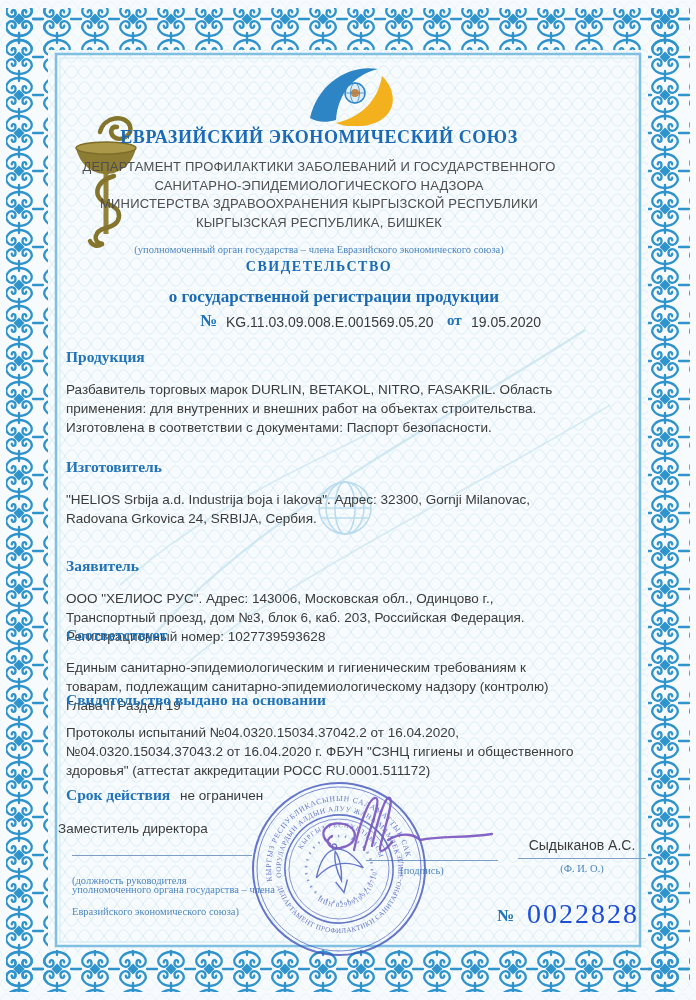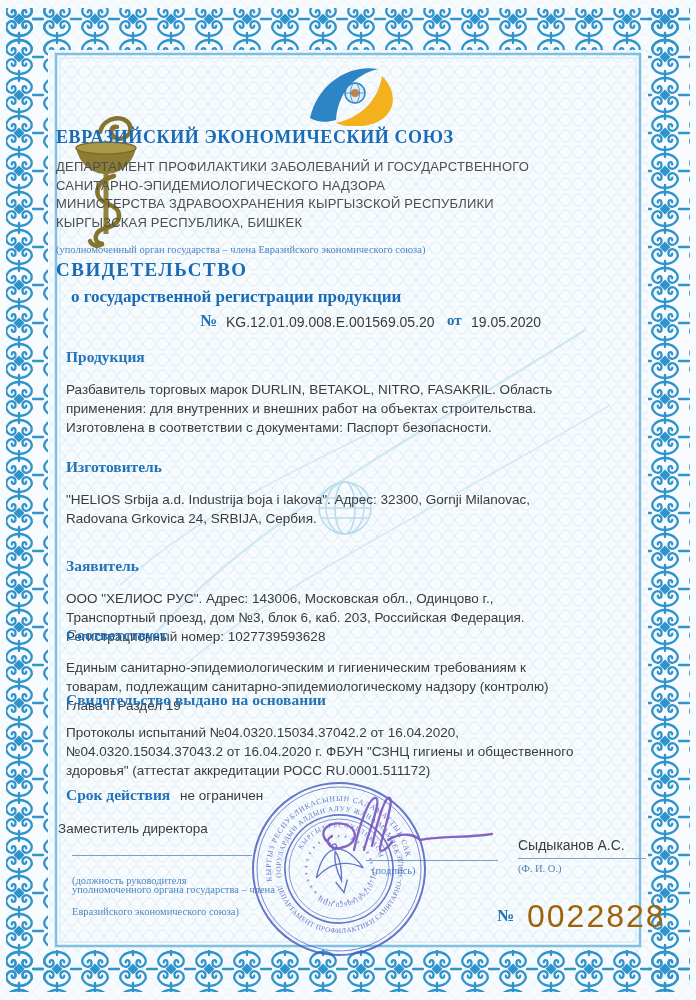--- a/index.html
+++ b/index.html
@@ -3,34 +3,34 @@
 <meta charset="utf-8">
 <style>
   html,body{margin:0;padding:0;background:#e8e8e8;}
   .page{
     position:relative;width:696px;height:1000px;margin:0 auto;
     background:#f7fbfd;overflow:hidden;
     font-family:"Liberation Sans",sans-serif;
   }
   .abs{position:absolute;}
   .ser{font-family:"Liberation Serif",serif;}
-  .center{text-align:left;}
+  .center{text-align:center;}
   .union-title{font-weight:bold;font-size:18px;letter-spacing:.6px;color:#1a6ab6;}
   .dept{font-size:13px;line-height:18.5px;color:#4e4e4e;letter-spacing:.2px;}
   .note{font-family:"Liberation Serif",serif;font-size:10.5px;color:#4e86c0;}
-  .doc-title1{font-family:"Liberation Serif",serif;font-weight:bold;font-size:19px;letter-spacing:1.5px;color:#1a6ab6;}
+  .doc-title1{font-family:"Liberation Serif",serif;font-weight:bold;font-size:14px;letter-spacing:1.5px;color:#1a6ab6;}
   .doc-title2{font-family:"Liberation Serif",serif;font-weight:bold;font-size:17px;color:#1a6ab6;padding-left:15px;}
   .num-label{font-family:"Liberation Serif",serif;font-weight:bold;font-size:17px;color:#2273b8;}
   .num-val{font-size:14px;color:#3a3a3a;}
   .section-h{font-family:"Liberation Serif",serif;font-weight:bold;font-size:15.5px;color:#2273b8;}
   .body-t{font-size:13.5px;line-height:19px;color:#3b3b3b;margin-top:14px;}
   .cap{font-family:"Liberation Serif",serif;font-size:10.5px;color:#4e86c0;}
   .line{height:0;border-top:1.2px solid #7d9fc4;}
   .plain{font-size:13.5px;color:#3b3b3b;}
-  .footer-no{font-size:32px;letter-spacing:2px;color:#a16207;}
+  .footer-no{font-size:28px;letter-spacing:2px;color:#1d4ed8;font-family:Liberation Serif, serif;}
 </style>
 </head>
 <body>
 
 <div class="page">
 
   <svg class="abs" style="left:0;top:0" width="696" height="1000" viewBox="0 0 696 1000">
     <defs>
       <pattern id="mesh" width="26" height="16" patternUnits="userSpaceOnUse">
         <path d="M0 8 Q6.5 -5 13 8 T26 8" fill="none" stroke="#d9ecf6" stroke-width="0.9"></path>
@@ -113,21 +113,21 @@
     <div class="dept">МИНИСТЕРСТВА ЗДРАВООХРАНЕНИЯ КЫРГЫЗСКОЙ РЕСПУБЛИКИ</div>
     <div class="dept">КЫРГЫЗСКАЯ РЕСПУБЛИКА, БИШКЕК</div>
   </div>
 
   <div class="abs center note" style="left:56px;top:244px;width:526px">(уполномоченный орган государства – члена Евразийского экономического союза)</div>
 
   <div class="abs center doc-title1" style="left:56px;top:259px;width:526px">СВИДЕТЕЛЬСТВО</div>
   <div class="abs center doc-title2" style="left:56px;top:287px;width:526px">о государственной регистрации продукции</div>
 
   <span class="abs num-label" style="left:200px;top:311px">№</span>
-  <span class="abs num-val" style="left:226px;top:314px">KG.12.01.09.008.E.001569.05.20</span>
+  <span class="abs num-val" style="left:226px;top:314px">KG.11.03.09.008.E.001569.05.20</span>
   <span class="abs num-label" style="left:447px;top:312px;font-size:15px">от</span>
   <span class="abs num-val" style="left:471px;top:314px">19.05.2020</span>
 
   <div class="abs" style="left:66px;top:348px;width:514px">
     <div class="section-h">Продукция</div>
     <div class="body-t">Разбавитель торговых марок DURLIN, BETAKOL, NITRO, FASAKRIL. Область применения: для внутренних и внешних работ на объектах строительства. Изготовлена в соответствии с документами: Паспорт безопасности.</div>
   </div>
 
   <div class="abs" style="left:66px;top:458px;width:514px">
     <div class="section-h">Изготовитель</div>

